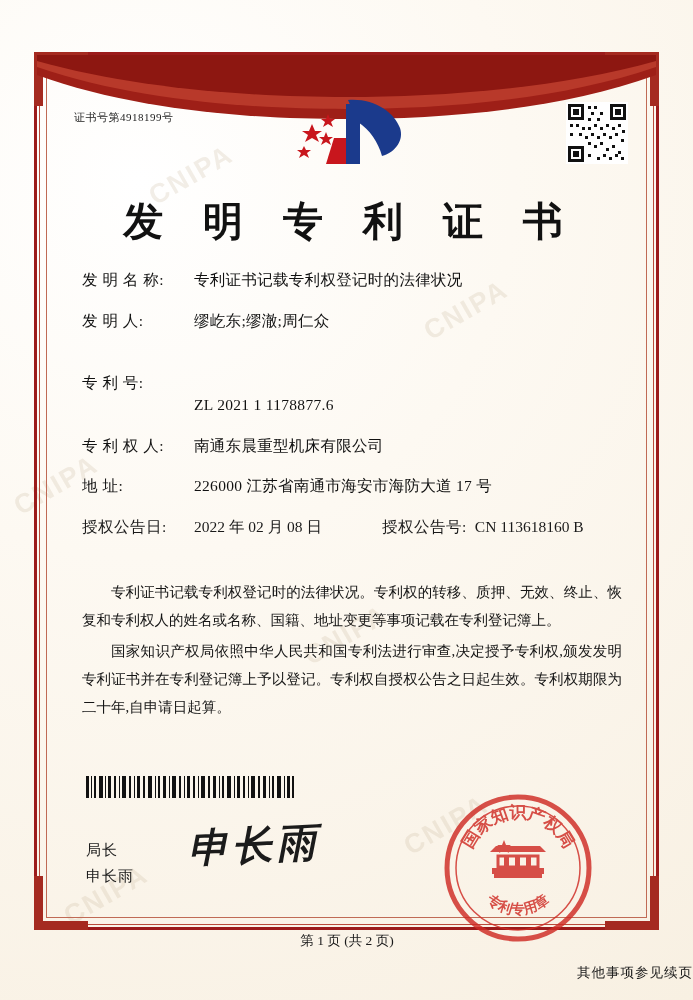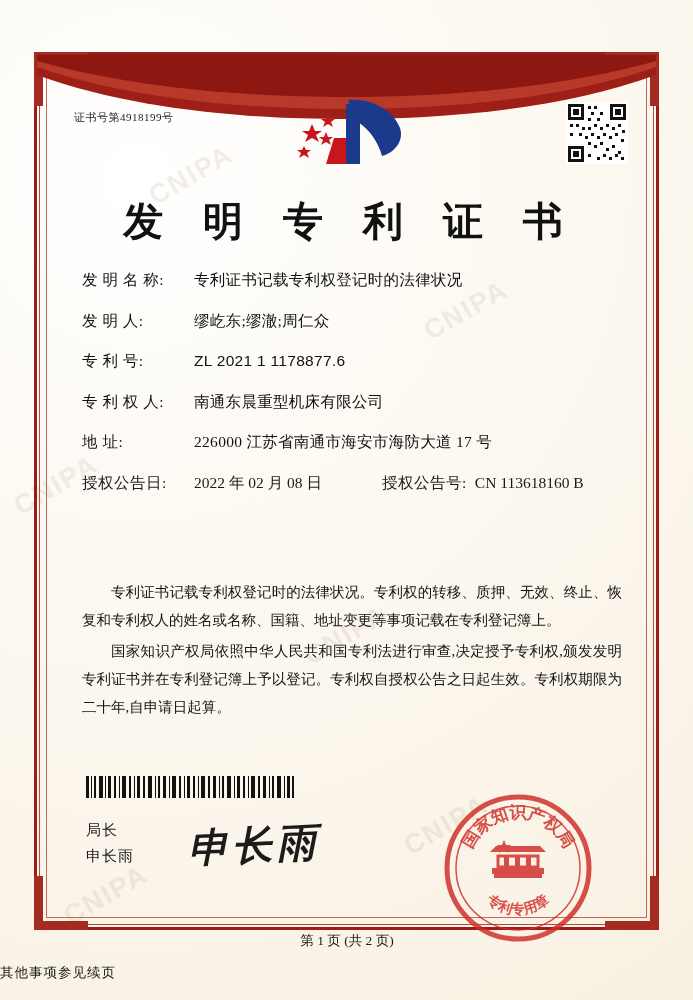--- a/index.html
+++ b/index.html
@@ -161,21 +161,22 @@
     flex: 0 0 112px;
     letter-spacing: 0.5px;
     color: #121212;
   }
   .row .val {
     flex: 1;
     color: #111;
     letter-spacing: 0.3px;
   }
   .row .val.mono-ish {
-    font-family: Liberation Sans, sans-serif;
+    font-family: Liberation Serif, serif;
+    margin-top: 44px;
   }
   .row2 {
     display: flex;
     align-items: baseline;
   }
   .row2 .c1 { width: 300px; flex: 0 0 300px; display: flex; }
   .row2 .c2 { flex: 1; display: flex; }
   .row2 .lbl2 { letter-spacing: 0.5px; }
 
   .para {
@@ -194,21 +195,21 @@
     position: absolute;
     left: 26px;
     top: 700px;
     width: 210px;
     height: 22px;
   }
 
   .signature-block {
     position: absolute;
     left: 26px;
-    top: 742px;
+    top: 762px;
     font-size: 15px;
     line-height: 1.7;
     letter-spacing: 1px;
   }
   .sign-script {
     position: absolute;
     left: 128px;
     top: 742px;
     font-size: 40px;
     font-family: "DejaVu Serif", serif;
@@ -235,21 +236,21 @@
     text-align: center;
     font-size: 13.5px;
     color: #1a1a1a;
   }
 
   .footer-note {
     position: absolute;
     left: 0;
     right: 0;
     bottom: 18px;
-    text-align: left;
+    text-align: right;
     font-size: 13.5px;
     letter-spacing: 1px;
     color: #181818;
   }
 </style>
 </head>
 <body>
 
 <div class="page">
 

